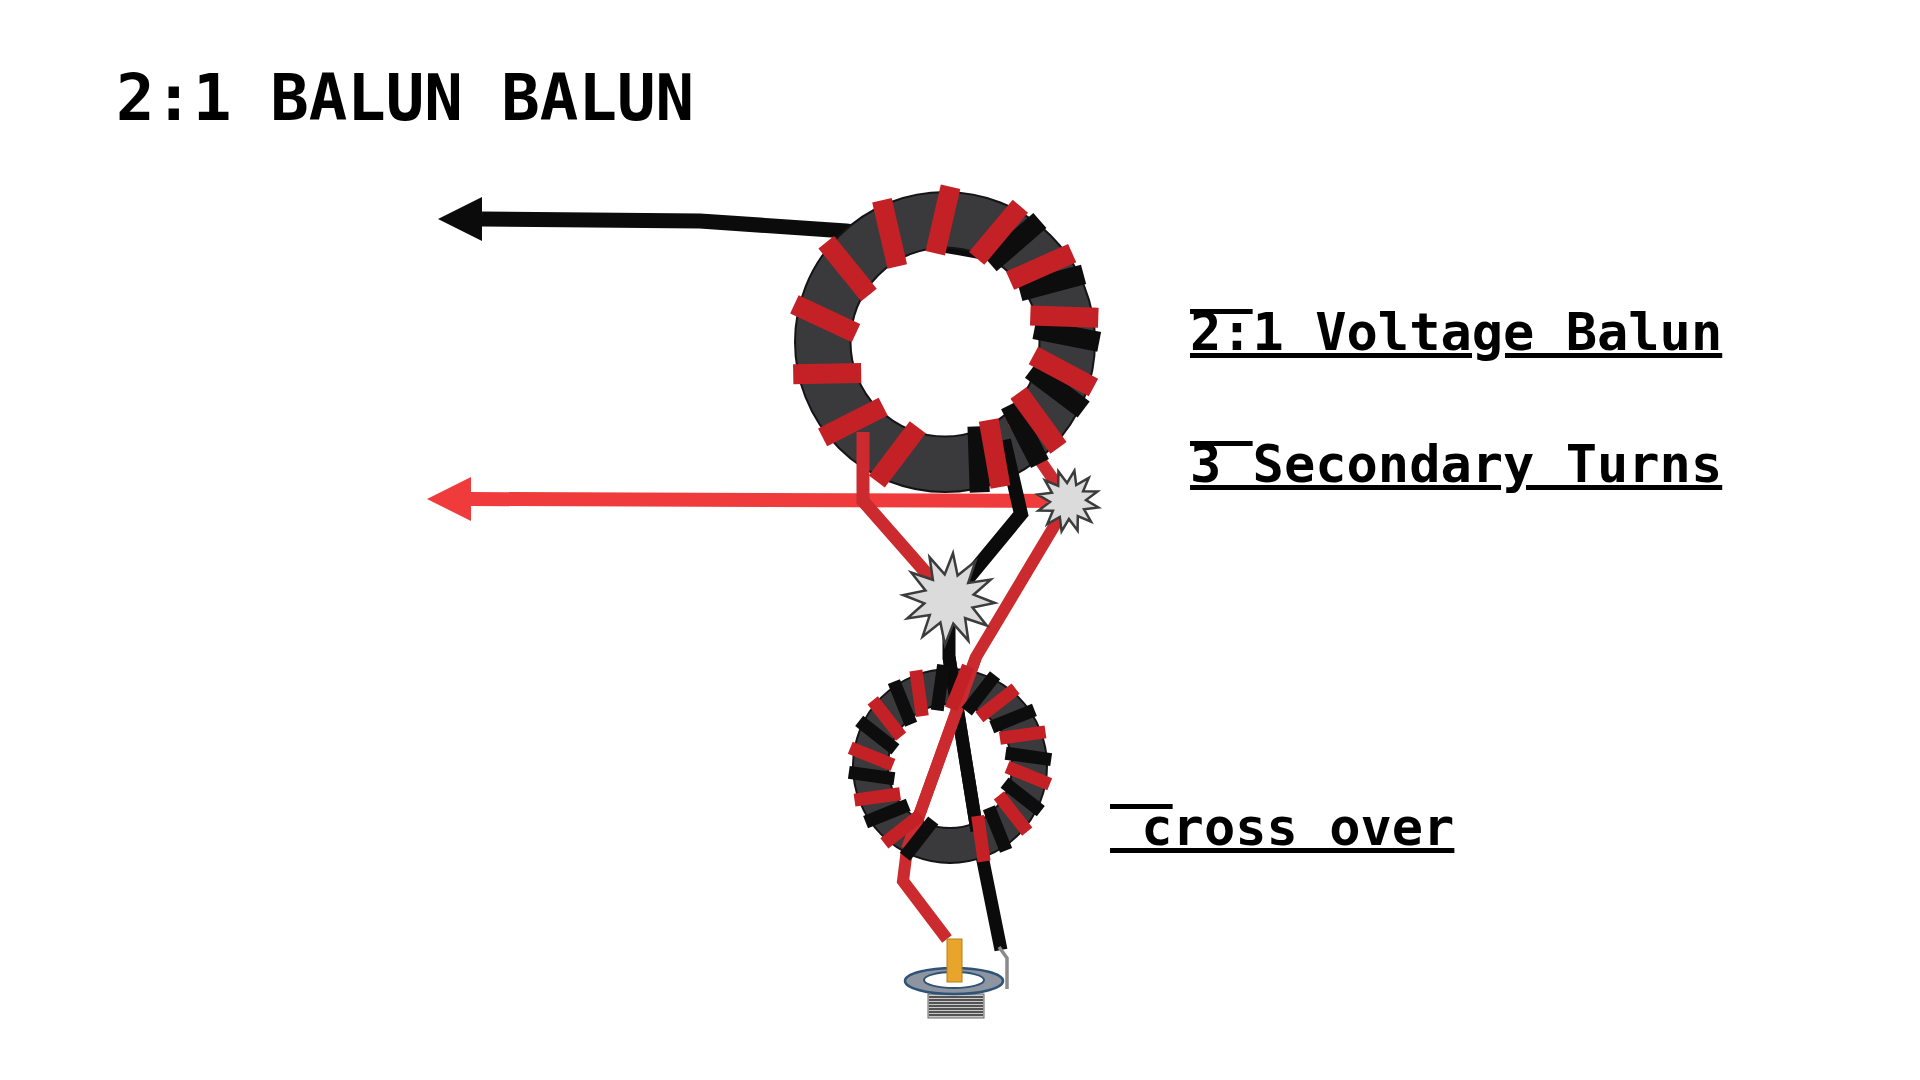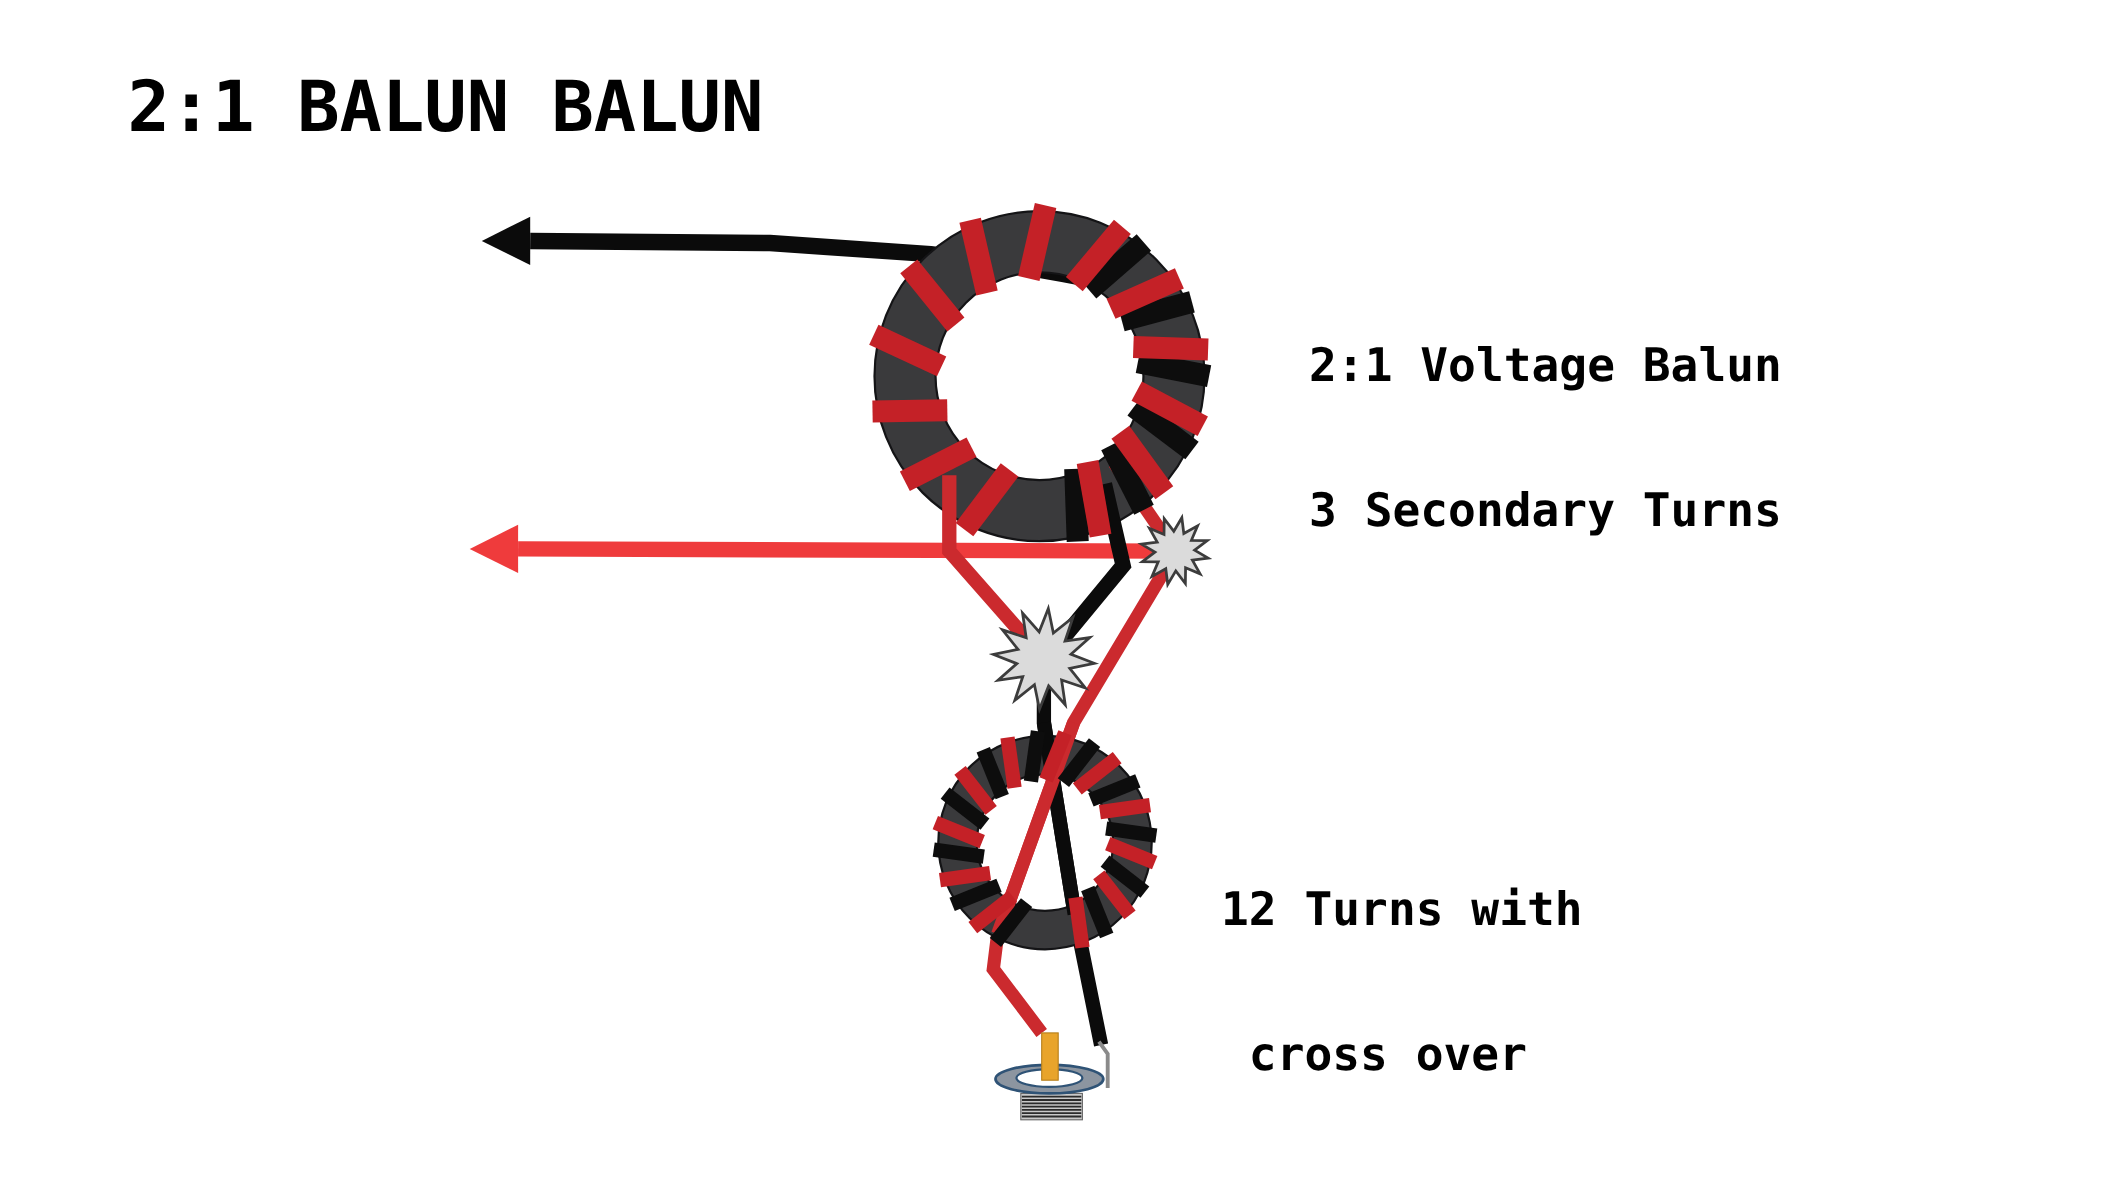--- a/index.html
+++ b/index.html
@@ -3,21 +3,21 @@
 <meta charset="utf-8">
 <style>
   html,body{margin:0;padding:0;}
   body{
     width:1920px;height:1080px;background:#ffffff;position:relative;overflow:hidden;
     font-family:"DejaVu Sans Mono","Liberation Mono",monospace;
   }
   #stage{position:absolute;left:0;top:0;width:1920px;height:1080px;}
   .txt{position:absolute;color:var(--c-text-black,#000);font-weight:700;}
   .title{left:116px;top:66px;font-size:64px;line-height:64px;white-space:pre;}
-  .anno{font-size:42px;line-height:44px;white-space:pre;}
+  .anno{font-size:52px;line-height:44px;white-space:pre;text-decoration:underline;}
   .anno-balun{left:1190px;top:222px;}
   .anno-choke{left:1110px;top:717px;}
 </style>
 </head>
 <body>
 
 <svg id="stage" viewBox="0 0 1920 1080" xmlns="http://www.w3.org/2000/svg">
 
   <g>
     <path d="M482,219 L700,221 L846,231 Q930,241 1002,256" fill="none" style="stroke:var(--c-wire-black)" stroke-width="15"></path>
@@ -124,15 +124,14 @@
 </svg>
 
 <div class="txt title">2:1 BALUN BALUN</div>
 
 <div class="txt anno anno-balun">
   <div>2:1 Voltage Balun</div>
   <div>3 Secondary Turns</div>
 </div>
 
 <div class="txt anno anno-choke">
-  <div>12 Turns with</div>
   <div> cross over</div>
 </div>
 
 </body></html>

